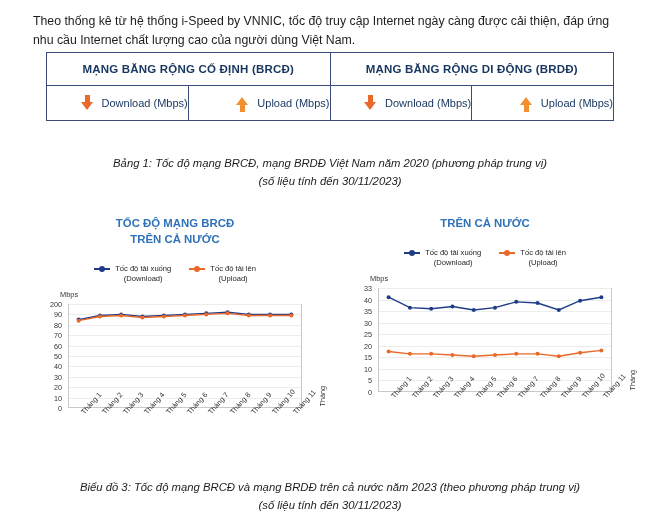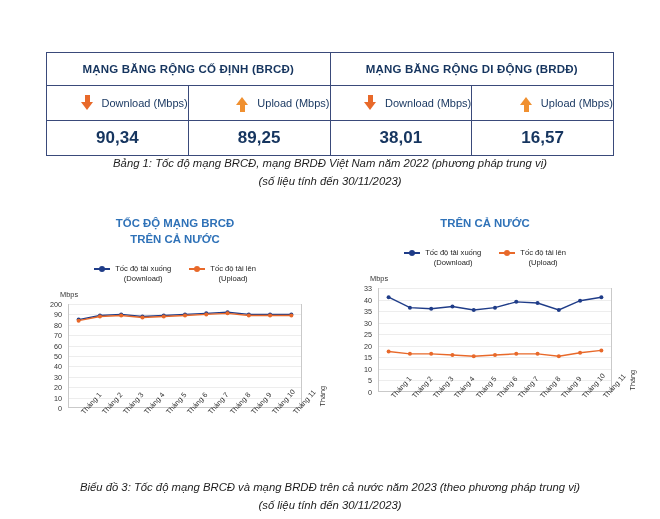--- a/index.html
+++ b/index.html
@@ -223,20 +223,21 @@
     position: absolute;
     left: 38px; top: 14px;
     overflow: visible;
   }
 </style>
 </head>
 <body>
 
 <div class="page">
 
+  <div class="intro">Theo thống kê từ hệ thống i-Speed by VNNIC, tốc độ truy cập Internet ngày càng được cải thiện, đáp ứng nhu cầu Internet chất lượng cao của người dùng Việt Nam.</div>
 
   <table class="tbl">
     <tbody>
         <tr>
       <td class="hdr-cell" colspan="2">MẠNG BĂNG RỘNG CỐ ĐỊNH (BRCĐ)</td>
       <td class="hdr-cell" colspan="2">MẠNG BĂNG RỘNG DI ĐỘNG (BRDĐ)</td>
     </tr>
     <tr>
       <td class="sub-cell">
         <div class="sub-inner">
@@ -264,30 +265,24 @@
       </td>
       <td class="sub-cell">
         <div class="sub-inner">
           <span class="arrow up">
                 <i></i>
               </span>
           <span>Upload (Mbps)</span>
         </div>
       </td>
     </tr>
-    <tr>
-      <td class="val-cell">90,34</td>
-      <td class="val-cell">89,25</td>
-      <td class="val-cell">38,01</td>
-      <td class="val-cell">16,57</td>
-    </tr>
   </tbody>
     </table>
 
-  <div class="caption" id="cap1">Bảng 1: Tốc độ mạng BRCĐ, mạng BRDĐ Việt Nam năm 2022 (phương pháp trung vị)</div>
+  <div class="caption" id="cap1">Bảng 1: Tốc độ mạng BRCĐ, mạng BRDĐ Việt Nam năm 2020 (phương pháp trung vị)</div>
   <div class="caption" id="cap2">(số liệu tính đến 30/11/2023)</div>
 
   <div class="chart-block" id="chart-left">
     <div class="chart-title">
       <div>TỐC ĐỘ MẠNG BRCĐ</div>
       <div>TRÊN CẢ NƯỚC</div>
     </div>
     <div class="legend">
       <div class="legend-item">
         <span class="legend-marker" style="background:#1f3c88"></span>

